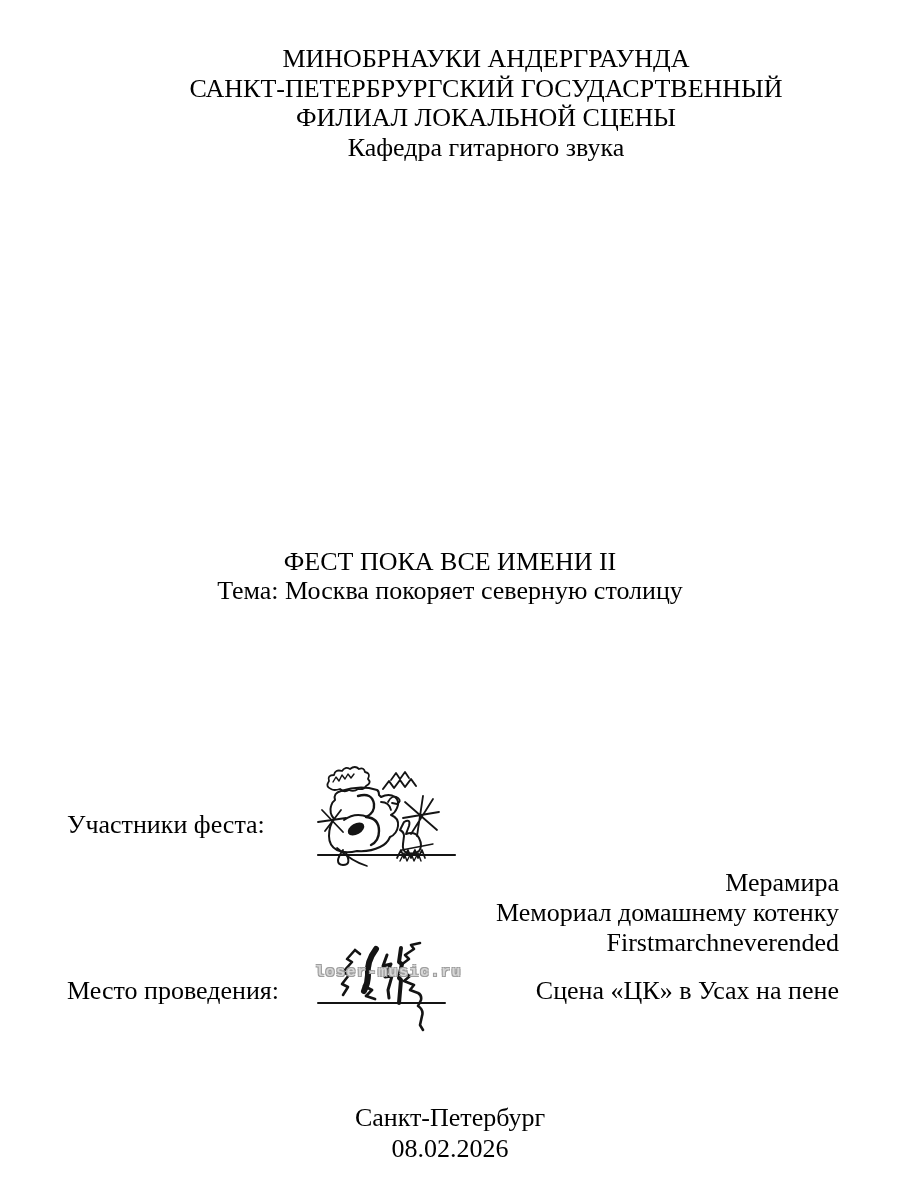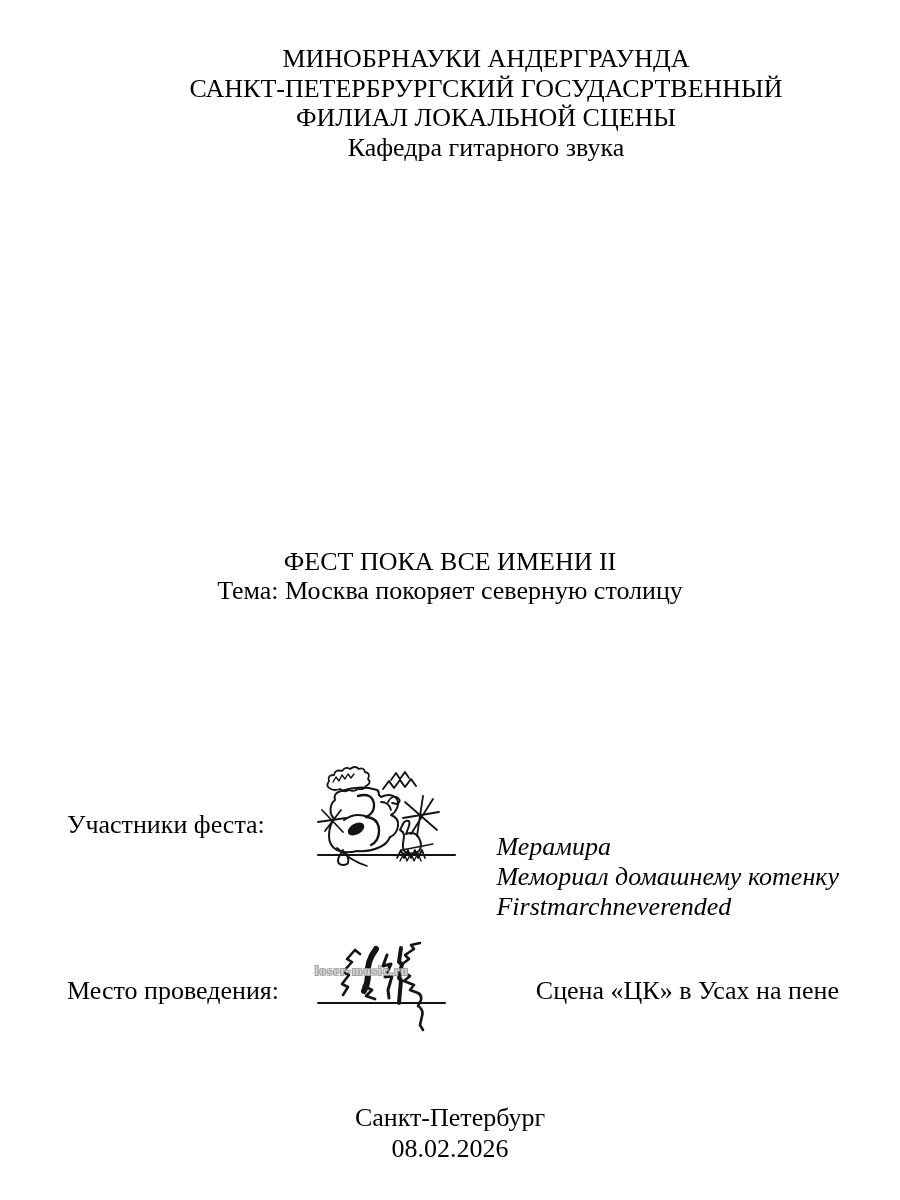--- a/index.html
+++ b/index.html
@@ -14,35 +14,35 @@
     overflow: hidden;
   }
   .center-block { position: absolute; left: 0; width: 100%; text-align: center; }
   .header-block { top: 44px; line-height: 29.5px; margin-left: 36px; }
   .title-block  { top: 547px; line-height: 29px; }
   .footer-block { top: 1102px; line-height: 31px; }
   .left-label { position: absolute; left: 67px; line-height: 30px; white-space: nowrap; }
   .label-participants { top: 810px; }
   .label-venue { top: 976px; }
   .names-list {
-    position: absolute; right: 61px; top: 832px;
-    text-align: left; line-height: 30px; white-space: nowrap; font-style: italic;
+    position: absolute; right: 61px; top: 868px;
+    text-align: right; line-height: 30px; white-space: nowrap;
   }
   .venue-value {
     position: absolute; right: 61px; top: 976px;
     text-align: right; line-height: 30px; white-space: nowrap;
   }
   .doodle { position: absolute; }
   .doodle-participants { left: 305px; top: 758px; width: 160px; height: 115px; }
   .doodle-venue { left: 313px; top: 936px; width: 150px; height: 105px; }
   .doodle svg { display: block; }
   .watermark {
     position: absolute; left: 2px; top: 28px;
-    font-family: Liberation Serif, serif;
-    font-size: 12px; font-weight: bold; letter-spacing: 1.5px;
+    font-family: Liberation Mono, monospace;
+    font-size: 15px; font-weight: bold; letter-spacing: 1.5px;
     color: #d6d6d6;
     text-shadow: -1px -1px 0 #9e9e9e, 1px -1px 0 #9e9e9e, -1px 1px 0 #9e9e9e, 1px 1px 0 #9e9e9e;
     white-space: nowrap;
   }
 </style>
 </head>
 <body>
 
 <div class="page">
 

